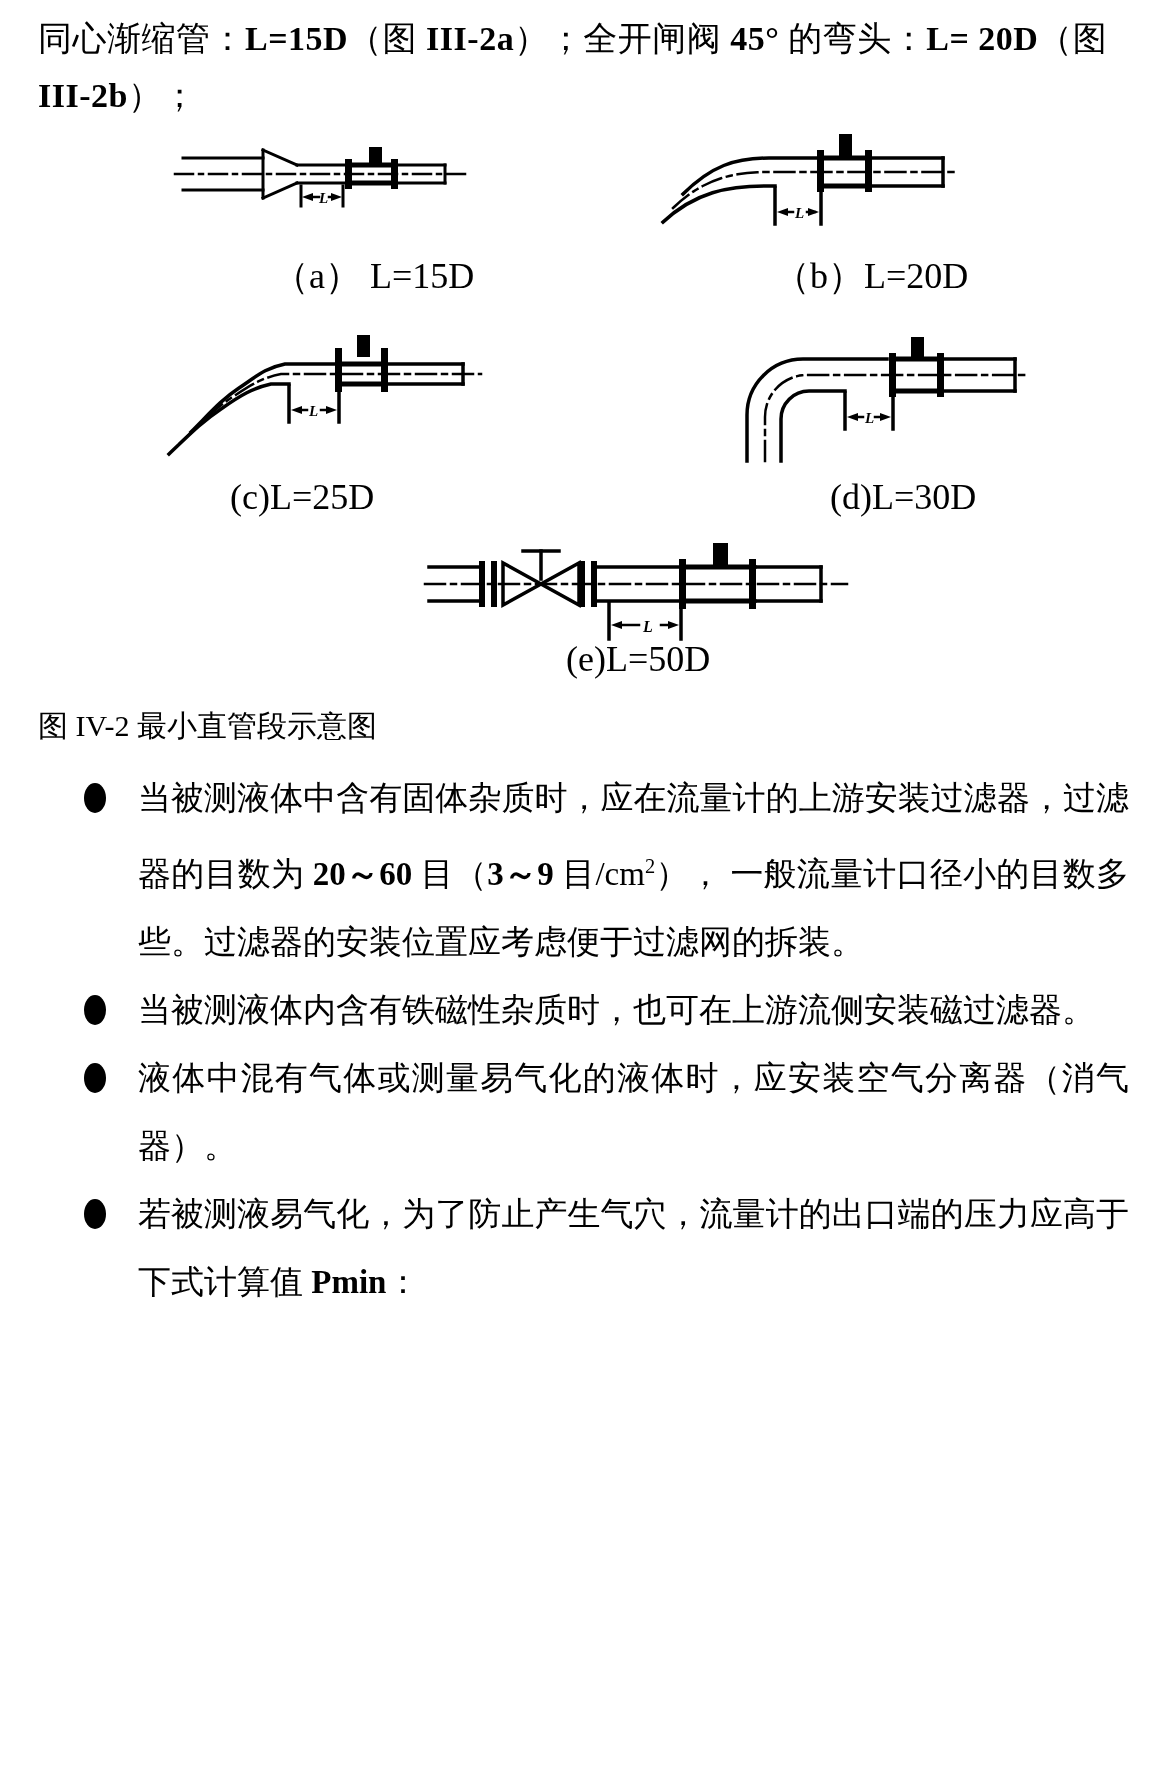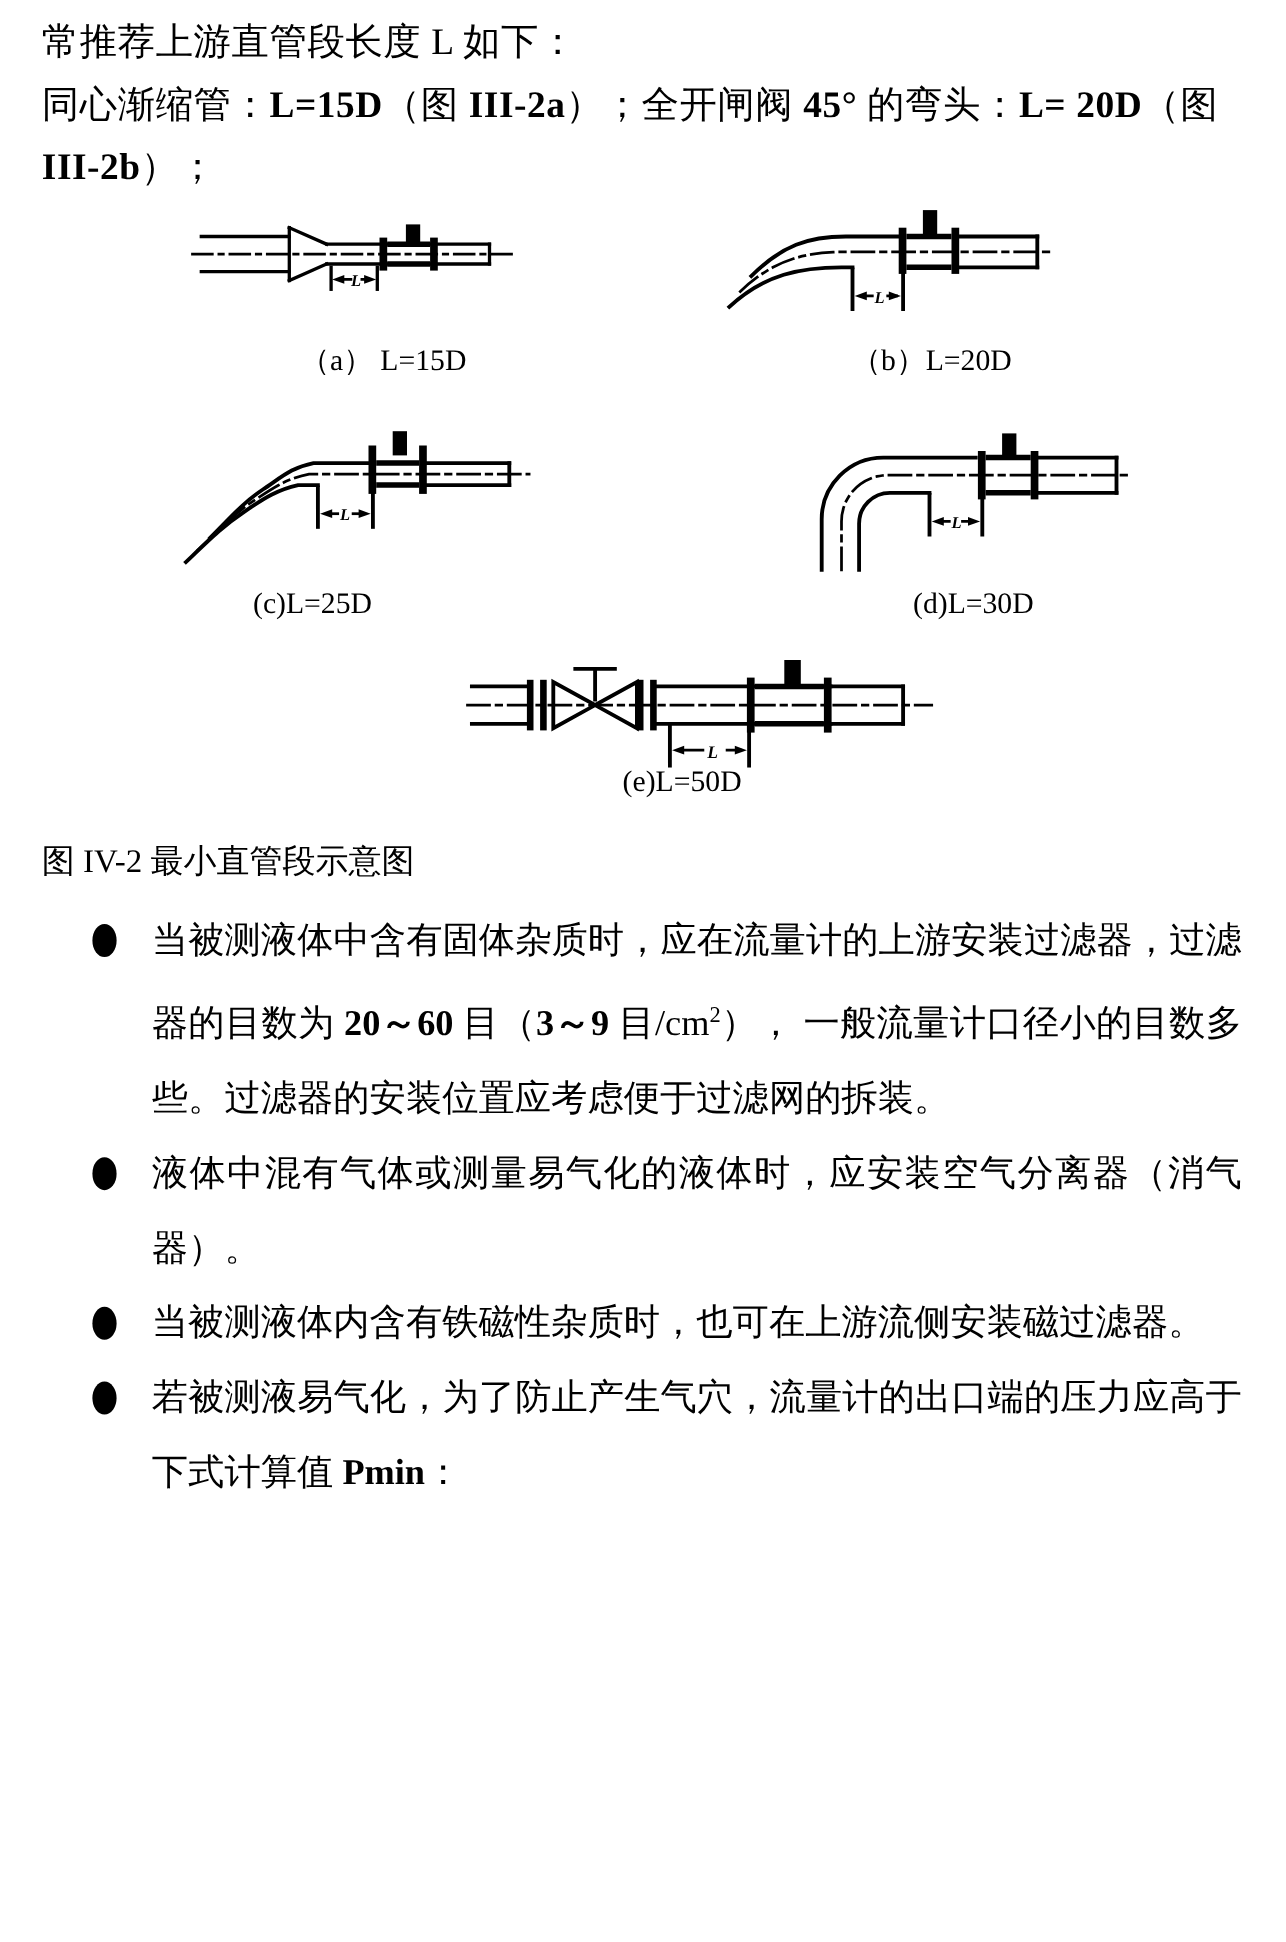--- a/index.html
+++ b/index.html
@@ -17,21 +17,21 @@
   .intro { font-size: 34px; line-height: 57px; letter-spacing: 0.5px; }
   b { font-weight: bold; font-family: "Liberation Serif", "DejaVu Serif", serif; }
 
   .figure-area { position: relative; height: 640px; }
   .figure-area svg { position: absolute; }
   .svg-a { left: 135px; top: 10px; }
   .svg-b { left: 615px; top: 0px; }
   .svg-c { left: 125px; top: 200px; }
   .svg-d { left: 685px; top: 205px; }
   .svg-e { left: 385px; top: 415px; }
-  .cap { position: absolute; font-size: 27px; white-space: nowrap; }
+  .cap { position: absolute; font-size: 36px; white-space: nowrap; }
   .cap-a { left: 235px; top: 128px; }
   .cap-b { left: 736px; top: 128px; }
   .cap-c { left: 192px; top: 352px; }
   .cap-d { left: 792px; top: 352px; }
   .cap-e { left: 528px; top: 514px; }
   .fig-title { position: absolute; left: 0; right: 0; top: 582px; font-size: 30px; }
 
   .bullet {
     position: relative;
     padding-left: 100px;
@@ -53,21 +53,20 @@
     font-family: "Liberation Serif", "DejaVu Serif", serif;
     font-style: italic;
     font-weight: bold;
   }
 </style>
 </head>
 <body>
 
 <div class="page">
 
-  <p class="intro">常推荐上游直管段长度 L 如下：</p>
   <p class="intro"><span>同心渐缩管：</span><b>L=15D</b><span>（图 </span><b>III-2a</b><span>）；全开闸阀 </span><b>45°</b><span> 的弯头：</span><b>L= 20D</b><span>（图 </span><b>III-2b</b><span>）；</span></p>
 
   <div class="figure-area">
 
     <svg class="svg-a" width="300" height="110" viewBox="0 0 300 110">
       <g stroke="#000" stroke-width="3" fill="none" stroke-linecap="square">
         <path d="M10 24 H90"></path>
           <path d="M10 56 H90"></path>
         <path d="M2 40 H296" stroke-width="2.5" stroke-dasharray="18 6 4 6"></path>
         <path d="M90 16 V64"></path>
@@ -197,26 +196,26 @@
   </div>
 
 
   <div class="bullet">
     <span class="dot"></span>
     <span><span>当被测液体中含有固体杂质时，应在流量计的上游安装过滤器，过滤器的目数为 </span><b>20～60</b><span> 目（</span><b>3～9</b><span> 目/cm</span><sup>2</sup><span>）， 一般流量计口径小的目数多些。过滤器的安装位置应考虑便于过滤网的拆装。</span></span>
   </div>
 
   <div class="bullet">
     <span class="dot"></span>
+    <span>当被测液体内含有铁磁性杂质时，也可在上游流侧安装磁过滤器。</span>
+  </div>
+
+  <div class="bullet">
+    <span class="dot"></span>
     <span>液体中混有气体或测量易气化的液体时，应安装空气分离器（消气器）。</span>
   </div>
 
   <div class="bullet">
     <span class="dot"></span>
-    <span>当被测液体内含有铁磁性杂质时，也可在上游流侧安装磁过滤器。</span>
-  </div>
-
-  <div class="bullet">
-    <span class="dot"></span>
     <span><span>若被测液易气化，为了防止产生气穴，流量计的出口端的压力应高于下式计算值 </span><b>Pmin</b><span>：</span></span>
   </div>
 
 </div>
 
 </body></html>

